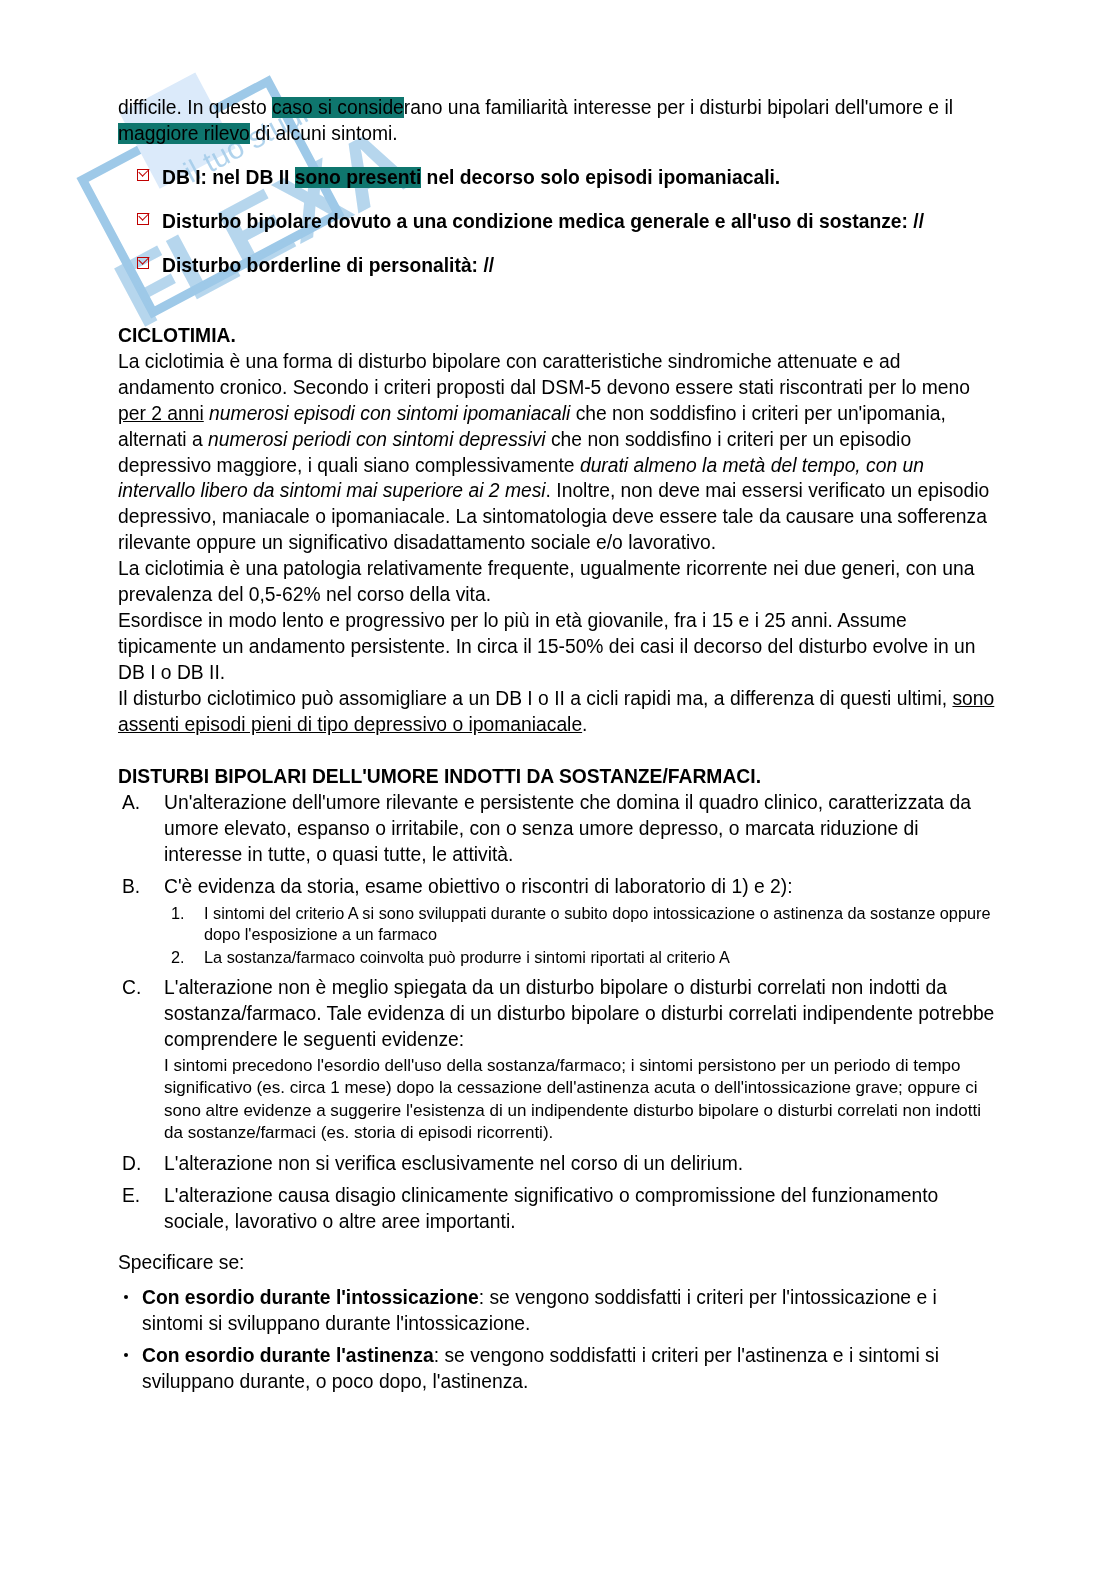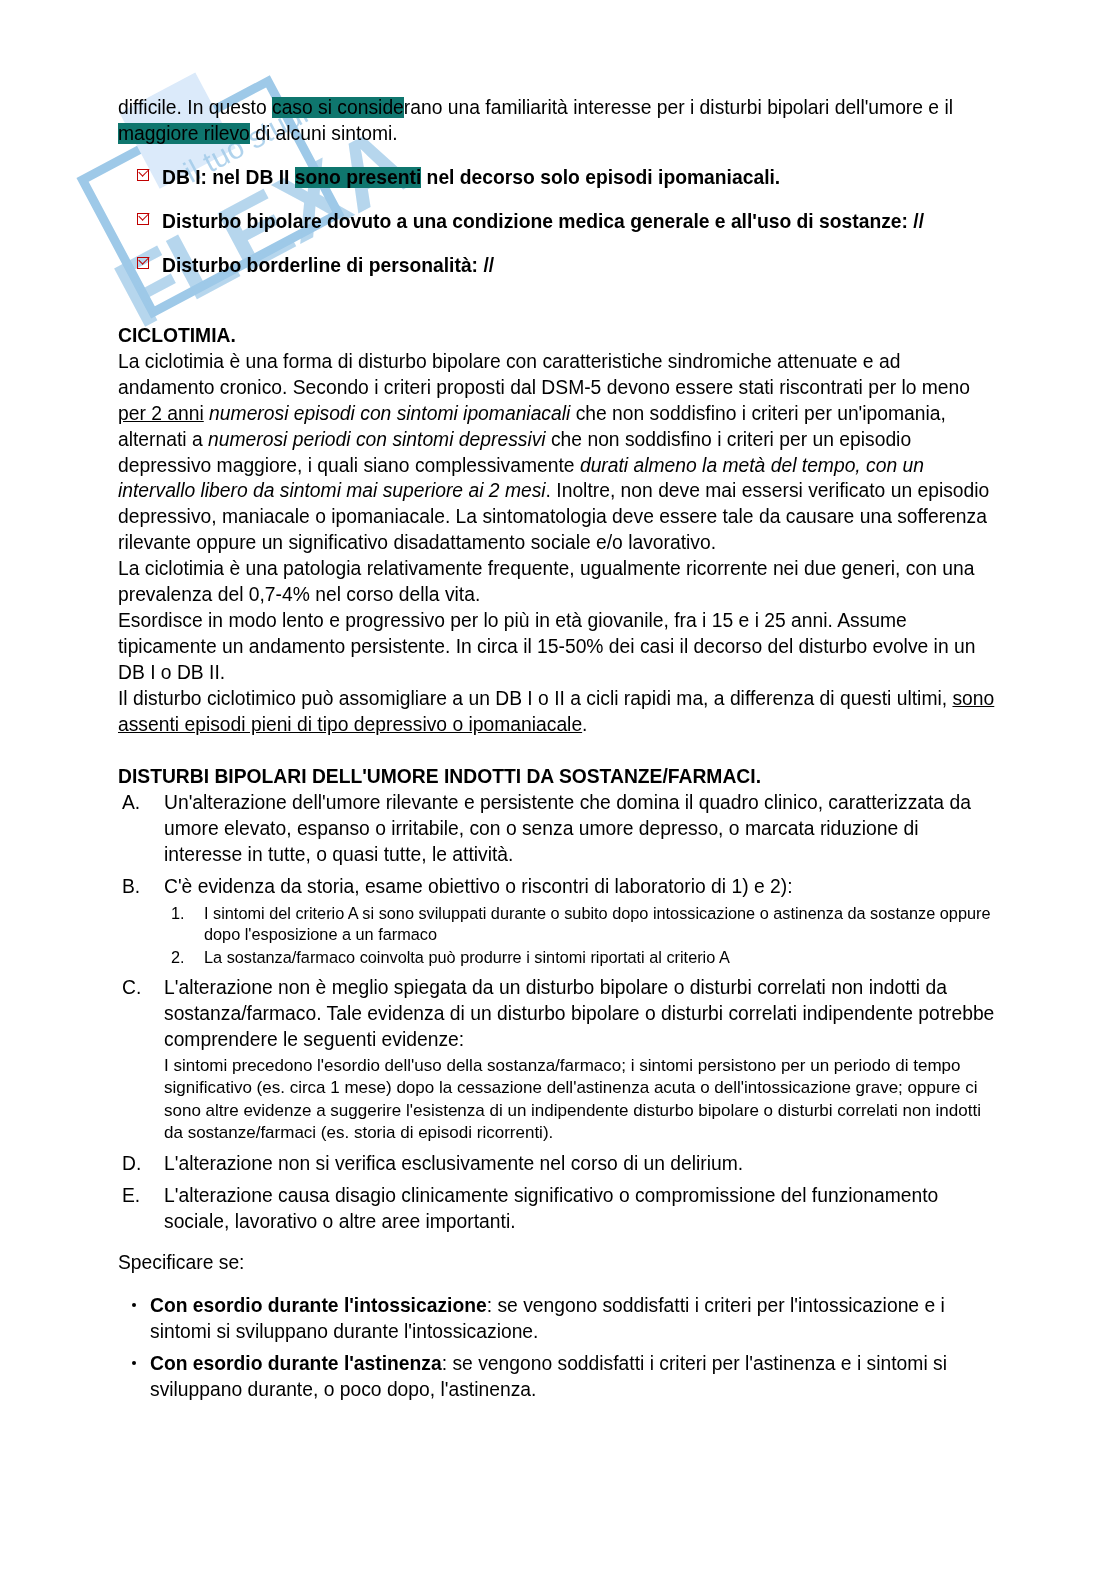--- a/index.html
+++ b/index.html
@@ -122,21 +122,21 @@
     top: 0;
     width: 30px;
   }
   .sub-block {
     font-size: 17px;
     line-height: 1.33;
     margin-top: 2px;
   }
   ul.dot-list {
     list-style: none;
-    margin: 8px;
+    margin: 0;
     padding: 0;
   }
   ul.dot-list > li {
     position: relative;
     padding-left: 24px;
     margin-bottom: 6px;
   }
   ul.dot-list > li > .dot {
     position: absolute;
     left: 6px;
@@ -188,21 +188,21 @@
     </ul>
 
     <div class="gap-lg"></div>
 
     <p class="bold">CICLOTIMIA.</p>
 
     <p class="para">
       <span>La ciclotimia è una forma di disturbo bipolare con caratteristiche sindromiche attenuate e ad andamento cronico. Secondo i criteri proposti dal DSM-5 devono essere stati riscontrati per lo meno </span><span class="uline">per 2 anni</span><span class="italic"> numerosi episodi con sintomi ipomaniacali</span><span> che non soddisfino i criteri per un'ipomania, alternati a </span><span class="italic">numerosi periodi con sintomi depressivi</span><span> che non soddisfino i criteri per un episodio depressivo maggiore, i quali siano complessivamente </span><span class="italic">durati almeno la metà del tempo, con un intervallo libero da sintomi mai superiore ai 2 mesi</span><span>. Inoltre, non deve mai essersi verificato un episodio depressivo, maniacale o ipomaniacale. La sintomatologia deve essere tale da causare una sofferenza rilevante oppure un significativo disadattamento sociale e/o lavorativo.</span>
     </p>
 
-    <p class="para">La ciclotimia è una patologia relativamente frequente, ugualmente ricorrente nei due generi, con una prevalenza del 0,7-4% nel corso della vita.</p>
+    <p class="para">La ciclotimia è una patologia relativamente frequente, ugualmente ricorrente nei due generi, con una prevalenza del 0,5-62% nel corso della vita.</p>
     <p class="para">Esordisce in modo lento e progressivo per lo più in età giovanile, fra i 15 e i 25 anni. Assume tipicamente un andamento persistente. In circa il 15-50% dei casi il decorso del disturbo evolve in un DB I o DB II.</p>
 
     <p class="para">
       <span>Il disturbo ciclotimico può assomigliare a un DB I o II a cicli rapidi ma, a differenza di questi ultimi, </span><span class="uline">sono assenti episodi pieni di tipo depressivo o ipomaniacale</span><span>.</span>
     </p>
 
     <div class="gap-lg"></div>
 
     <p class="bold">DISTURBI BIPOLARI DELL'UMORE INDOTTI DA SOSTANZE/FARMACI.</p>
 

